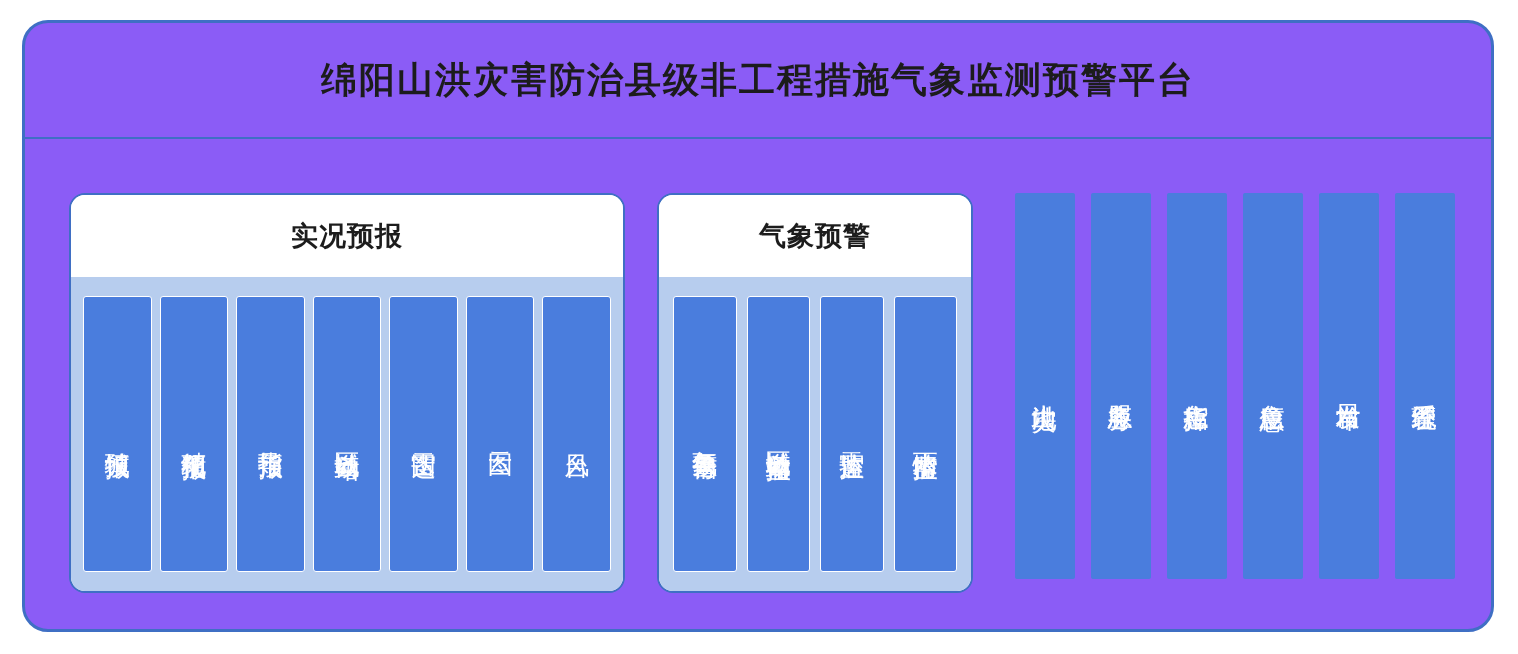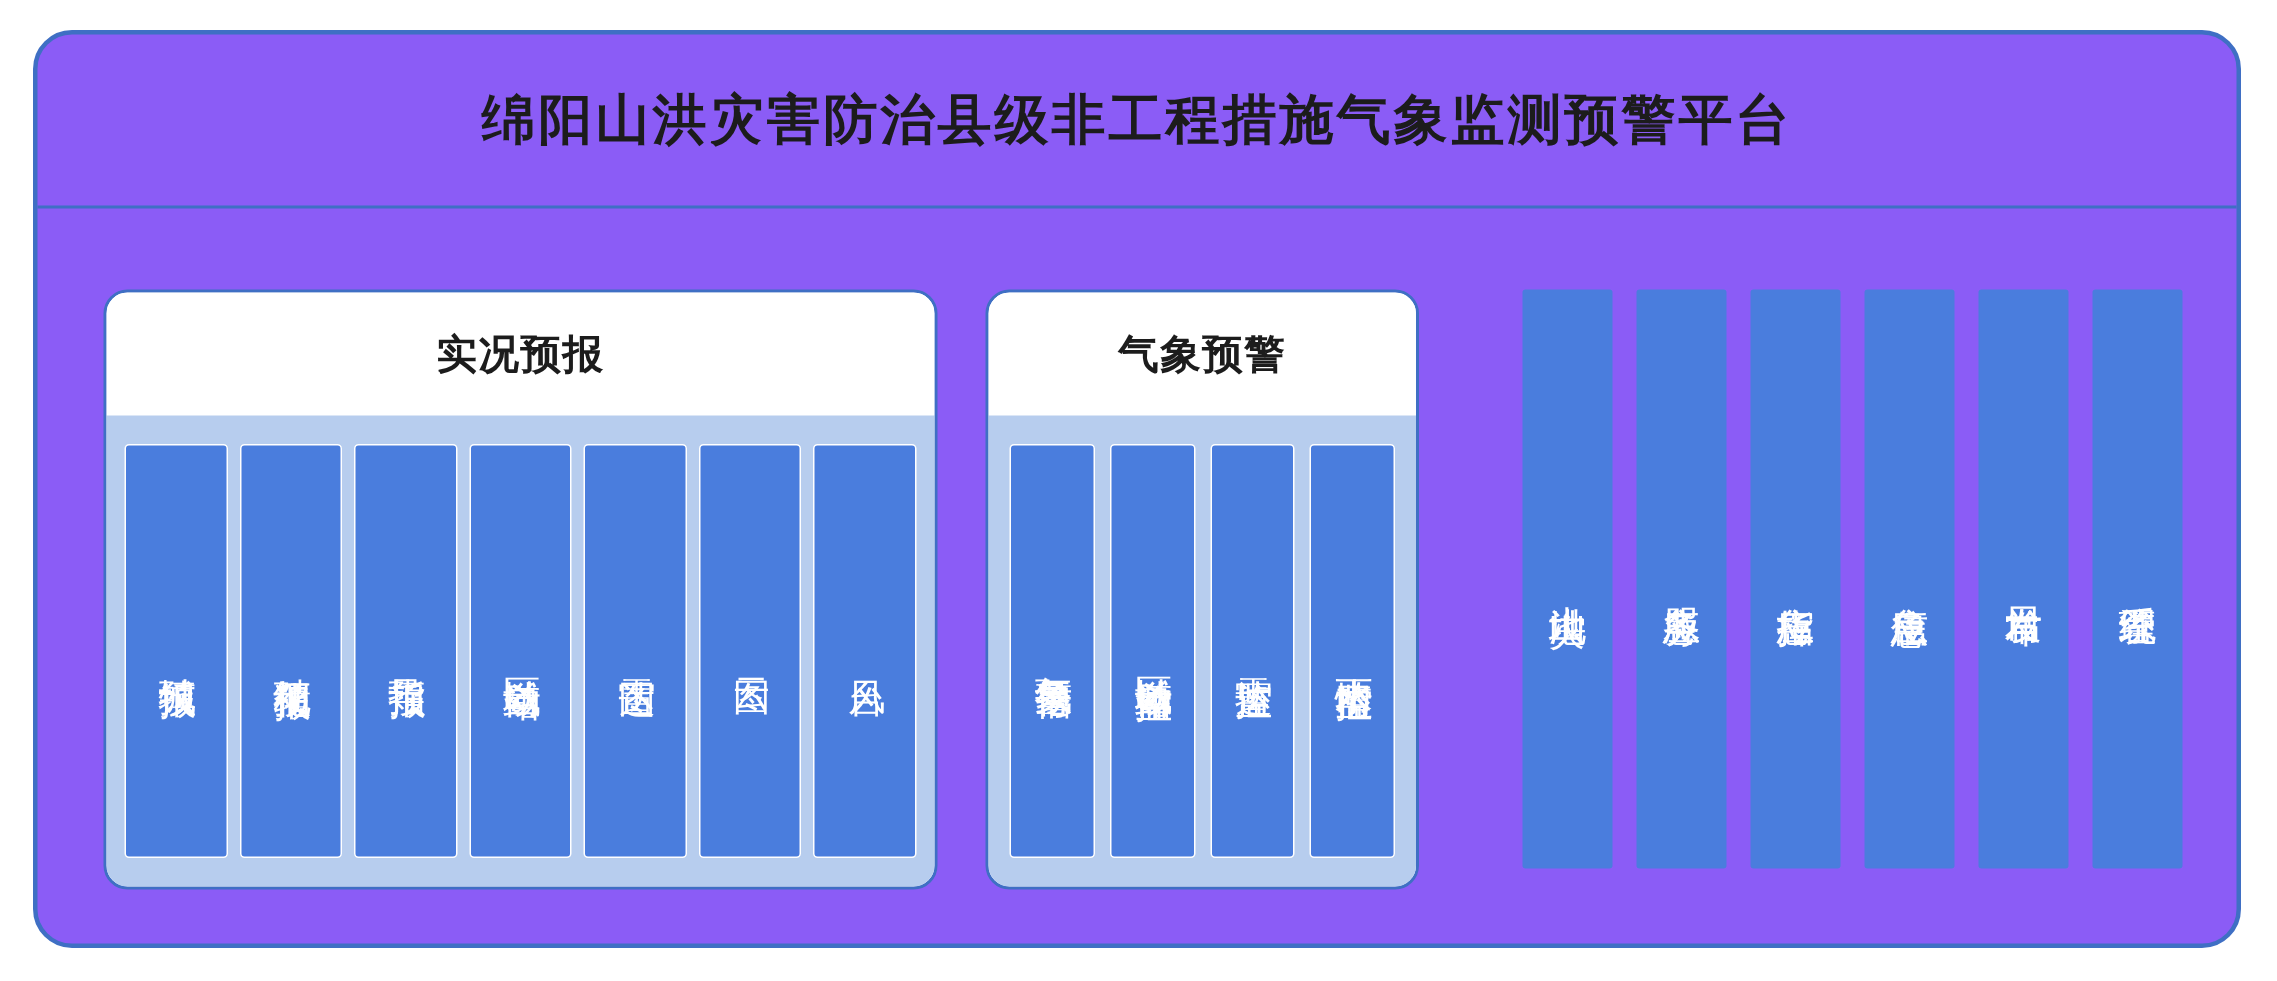--- a/index.html
+++ b/index.html
@@ -115,21 +115,21 @@
     text-align: center;
   }
   .vtile span {
     writing-mode: vertical-rl;
     text-orientation: upright;
     white-space: nowrap;
   }
 
   
   #group-forecast { left: 44px; width: 556px; }
-  #group-warning  { left: 632px; width: 289px; }
+  #group-warning  { left: 632px; width: 316px; }
 
   #group-warning .group-body { padding: 0 14px; gap: 10px; }
   #group-warning .vtile { font-size: 25px; }
 
   
   .standalone-row {
     position: absolute;
     left: 990px;
     top: 54px;
     width: 440px;

